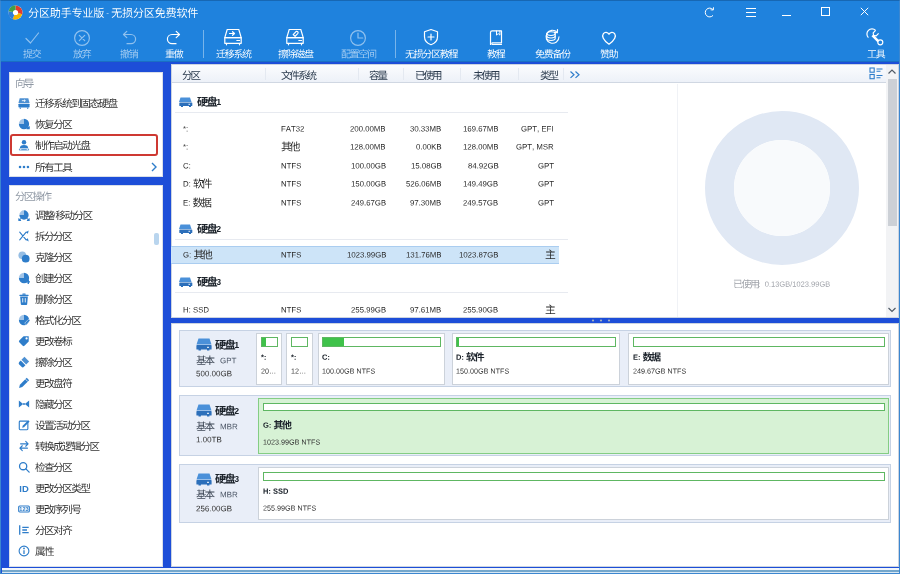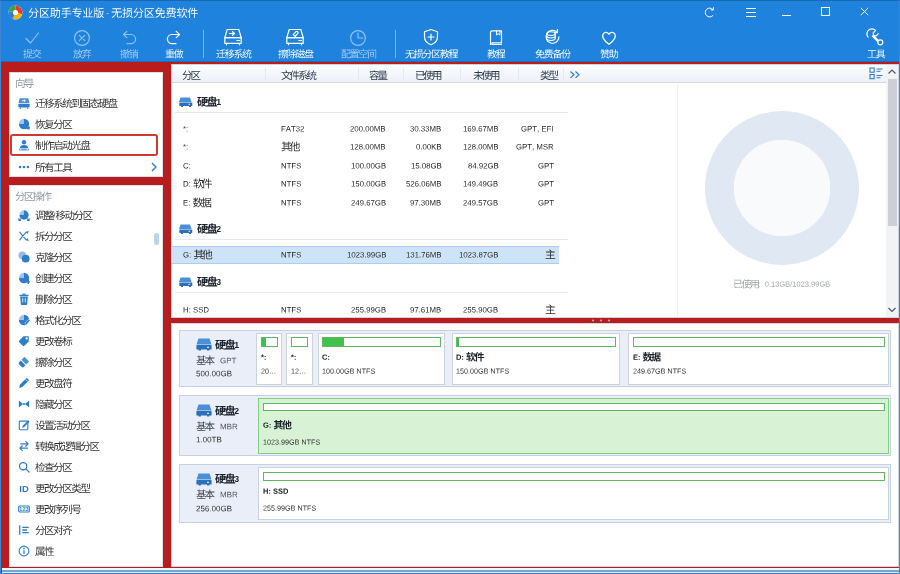--- a/index.html
+++ b/index.html
@@ -1,15 +1,15 @@
 <!DOCTYPE html>
 <html><head><meta charset="utf-8"><style>
 *{margin:0;padding:0;box-sizing:border-box}
 body{font-family:"Liberation Sans",sans-serif;background:#fff}
-#win{position:relative;width:900px;height:574px;overflow:hidden;background:#b91c1c;
+#win{position:relative;width:900px;height:574px;overflow:hidden;background:#1d4ed8;
 border:1px solid #3c87d0;border-top-color:#1767b3}
 .abs{position:absolute}
 </style></head><body>
 <div id="win">
     <div class="abs" style="left:0;top:0;width:898px;height:61px;background:#1f82dd;border-bottom:1px solid #1a6fc2"></div>
 <svg class="abs" style="left:7px;top:4px" width="15" height="15" viewBox="0 0 15 15">
       <circle cx="7.5" cy="7.5" r="7" fill="#f5f5f5"></circle>
 <path d="M7.5 7.5 L7.5 .5 A7 7 0 0 1 14.2 9.3 Z" fill="#e23c2e"></path>
 <path d="M7.5 7.5 L14.2 9.3 A7 7 0 0 1 4.6 13.9 Z" fill="#f7b500"></path>
 <path d="M7.5 7.5 L4.6 13.9 A7 7 0 0 1 .6 6.2 Z" fill="#2f7ed8"></path>

